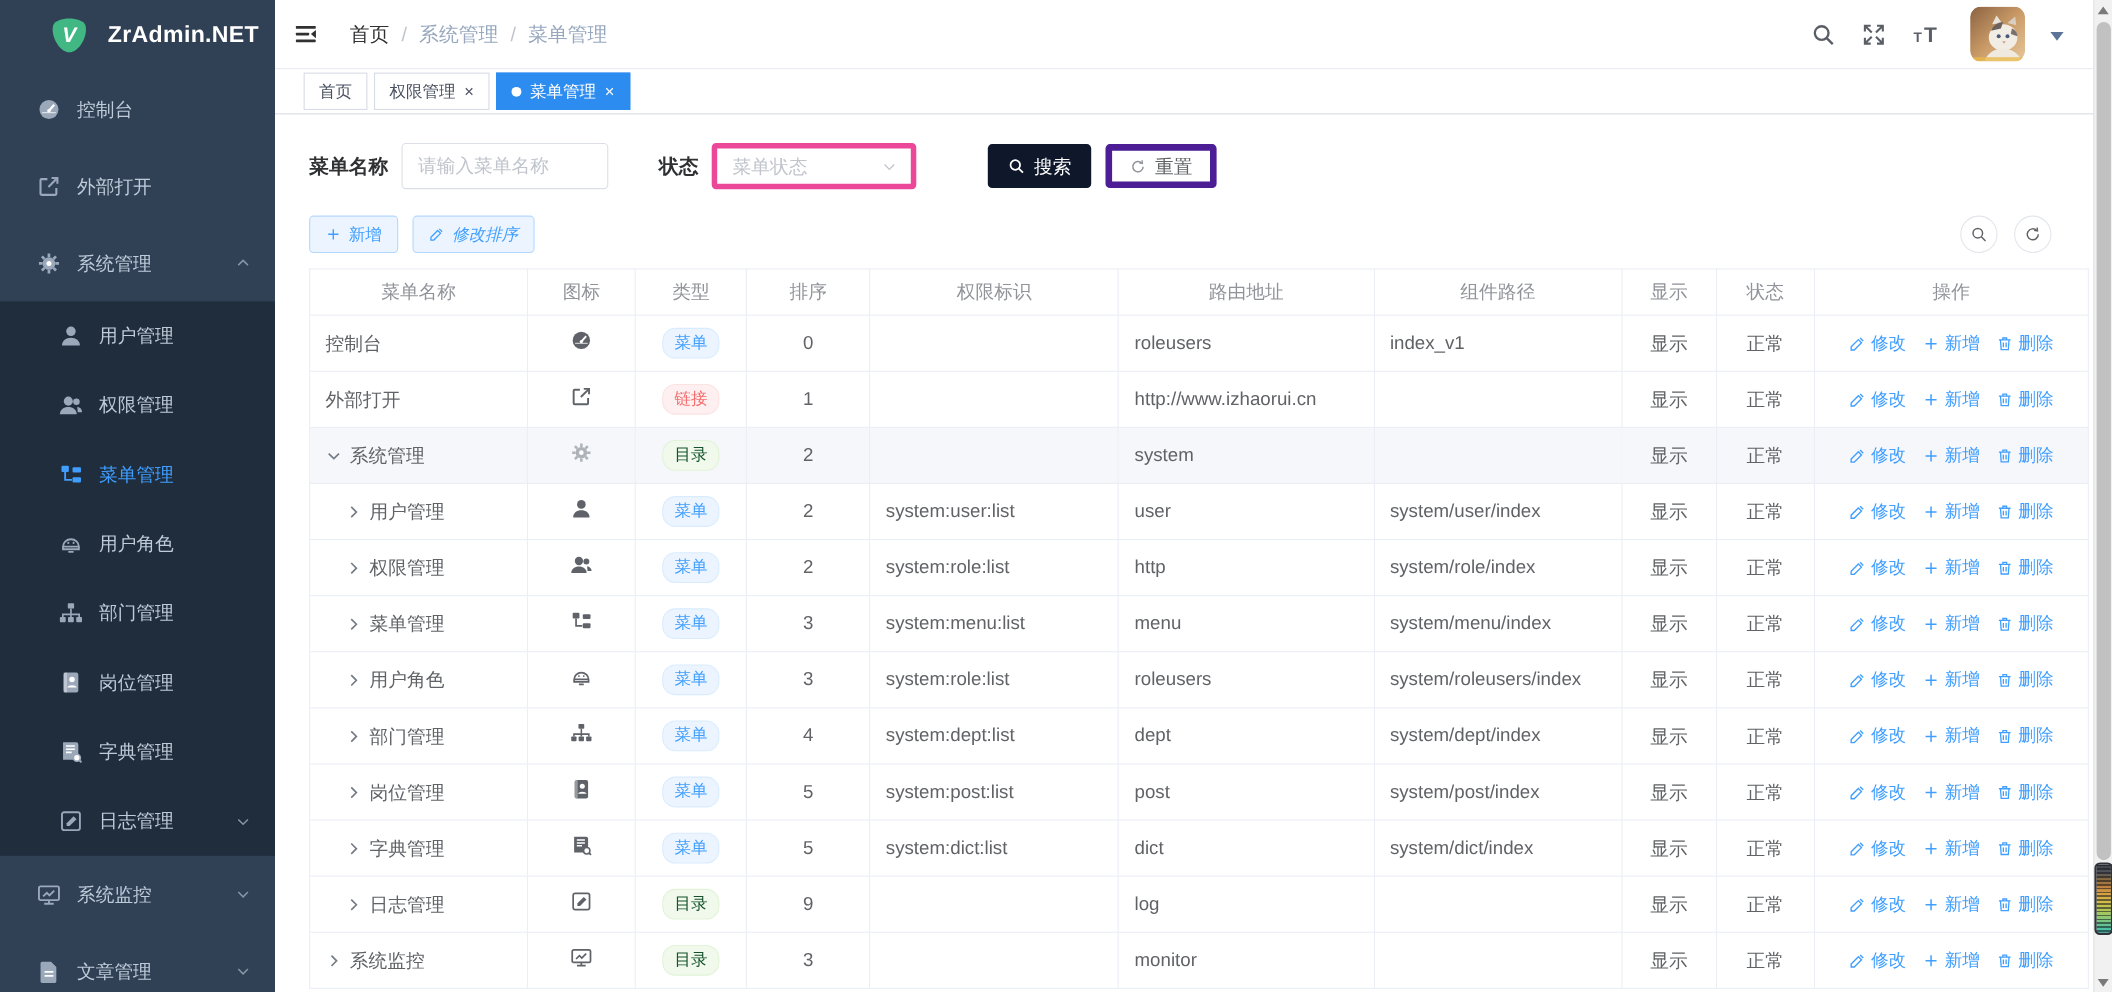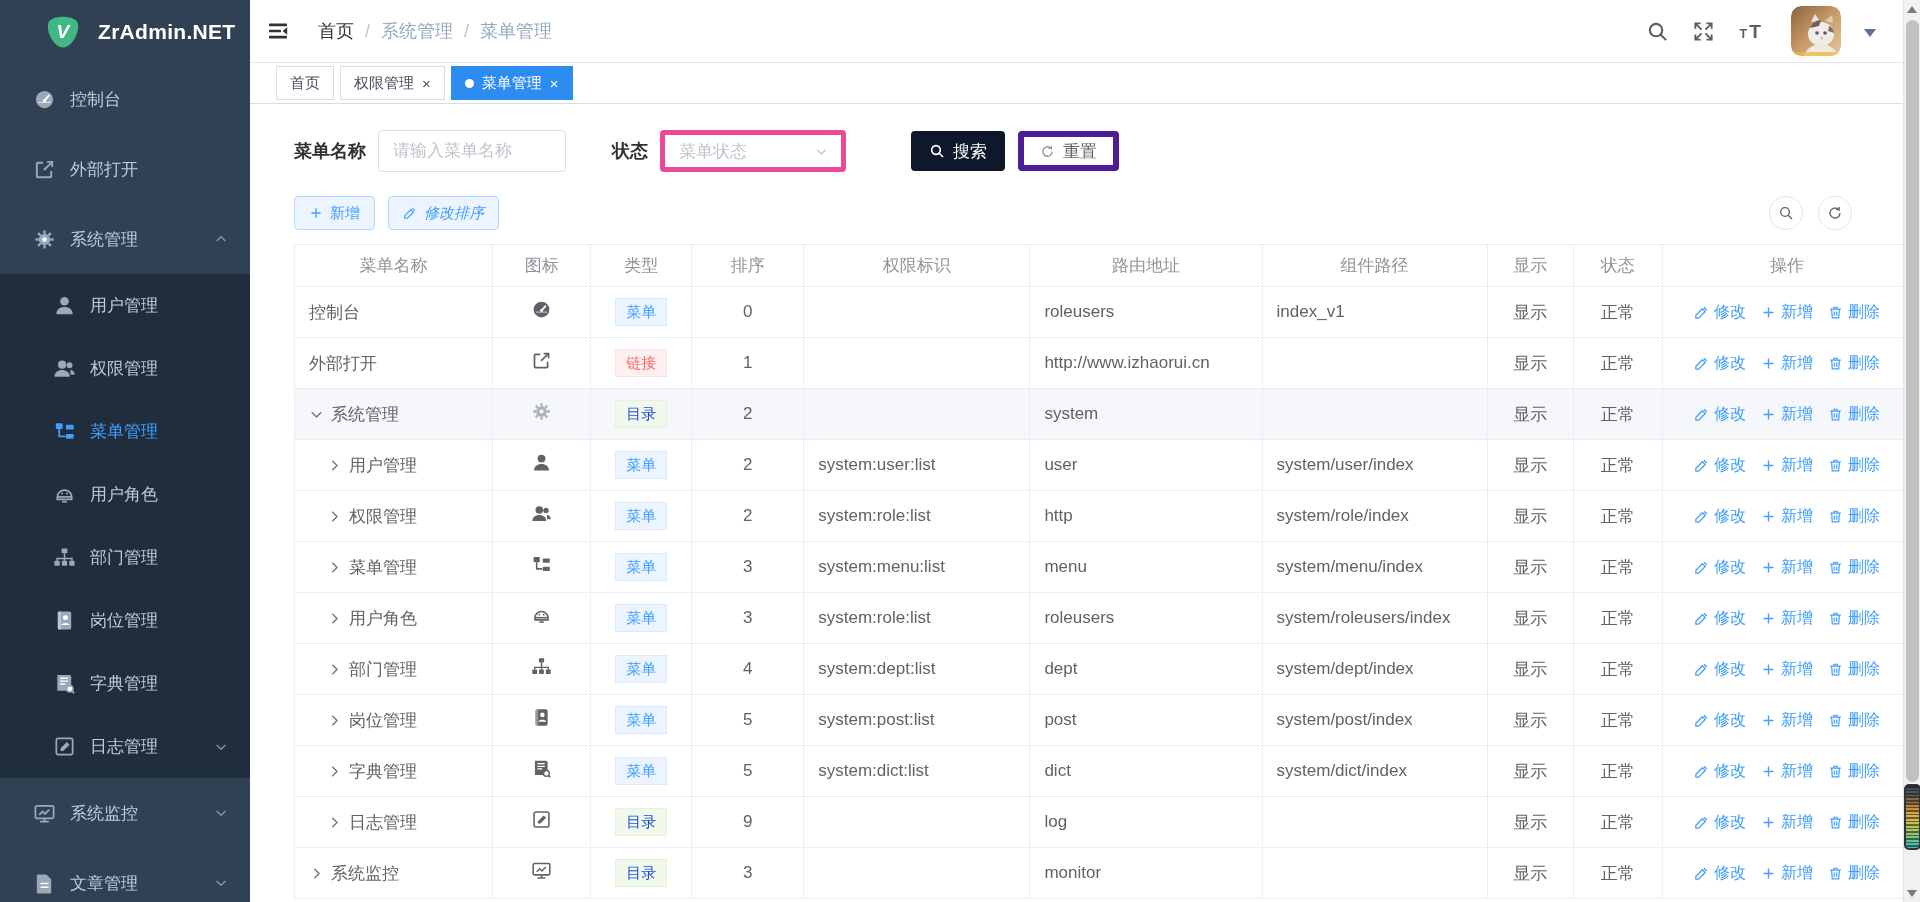--- a/index.html
+++ b/index.html
@@ -45,21 +45,21 @@
   
   .tabs-bar { height:41px; border-bottom:1px solid #d8dce5; background:#fff;
               display:flex; align-items:flex-start; padding:3px 0 0 26px; gap:6px; }
   .tab { height:34px; display:inline-flex; align-items:center; gap:8px; padding:0 13px;
          border:1px solid #d8dce5; background:#fff; color:#495060; font-size:15px; cursor:pointer; }
   .tab .dot { width:9px; height:9px; border-radius:50%; background:#fff; }
   .tab .tab-x { font-size:15px; line-height:1; cursor:pointer; }
   .tab.active { background:#2d8cf0; border-color:#2d8cf0; color:#fff; }
 
   
-  .content { padding:0 44px; }
+  .content { padding:0 31px; }
   .search-row { margin-top:26px; display:flex; align-items:center; }
   .form-label { font-size:18px; font-weight:bold; color:#303133; margin-right:12px; }
   .text-input { width:188px; height:42px; border:1px solid #dcdfe6; border-radius:4px;
                 padding:0 14px; font-size:17px; color:#606266; outline:none;
                 font-family:"Liberation Sans","DejaVu Sans",sans-serif; }
   .text-input::placeholder { color:#c0c4cc; }
   .gap-status { margin-left:46px; }
   .select { width:186px; height:42px; border:5px solid #ec4899; border-radius:4px;
             display:flex; align-items:center; padding:0 12px 0 14px; cursor:pointer; }
   .select .ph { color:#c0c4cc; flex:1; }
@@ -89,25 +89,25 @@
   .menu-table th, .menu-table td { border:1px solid #ebeef5; padding:0 14px; font-size:17px; overflow:hidden; white-space:nowrap; }
   .menu-table th { height:42px; color:#909399; font-weight:normal; }
   .menu-table td { height:51px; color:#606266; }
   .menu-table .c { text-align:center; padding:0 4px; }
   tr.hl td { background:#f5f7fa; }
   .name-cell { display:flex; align-items:center; gap:7px; }
   .name-cell.lvl1 { padding-left:18px; }
   .row-chev { width:15px; height:15px; color:#737b84; cursor:pointer; }
   .cell-ic { width:21px; height:21px; color:#5f6369; }
   .cell-ic.light { color:#aeb3ba; }
-  .tag { display:inline-block; height:28px; line-height:26px; padding:0 10px; border-radius:0;
+  .tag { display:inline-block; height:28px; line-height:26px; padding:0 10px; border-radius:12px;
          font-size:15px; border:1px solid transparent; }
   .tag-menu { color:#409eff; background:#ecf5ff; border-color:#d9ecff; }
   .tag-link { color:#f56c6c; background:#fef0f0; border-color:#fde2e2; }
-  .tag-dir  { color:#1d4ed8; background:#f0f9eb; border-color:#e1f3d8; }
+  .tag-dir  { color:#14532d; background:#f0f9eb; border-color:#e1f3d8; }
   .ops { display:flex; justify-content:center; align-items:center; gap:15px; }
   .op { color:#409eff; display:inline-flex; align-items:center; gap:5px; font-size:16px; cursor:pointer; }
   .op .icn { width:15px; height:15px; }
 
   
   .scrollbar { position:absolute; right:0; top:0; width:17px; height:902px; background:#f1f1f1;
                border-left:1px solid #e4e4e4; z-index:20; }
   .sb-arrow { position:absolute; left:3px; width:0; height:0; border:5.5px solid transparent; }
   .sb-up { top:6px; border-bottom:7px solid #7a7a7a; border-top:none; }
   .sb-down { bottom:5px; border-top:7px solid #7a7a7a; border-bottom:none; }

